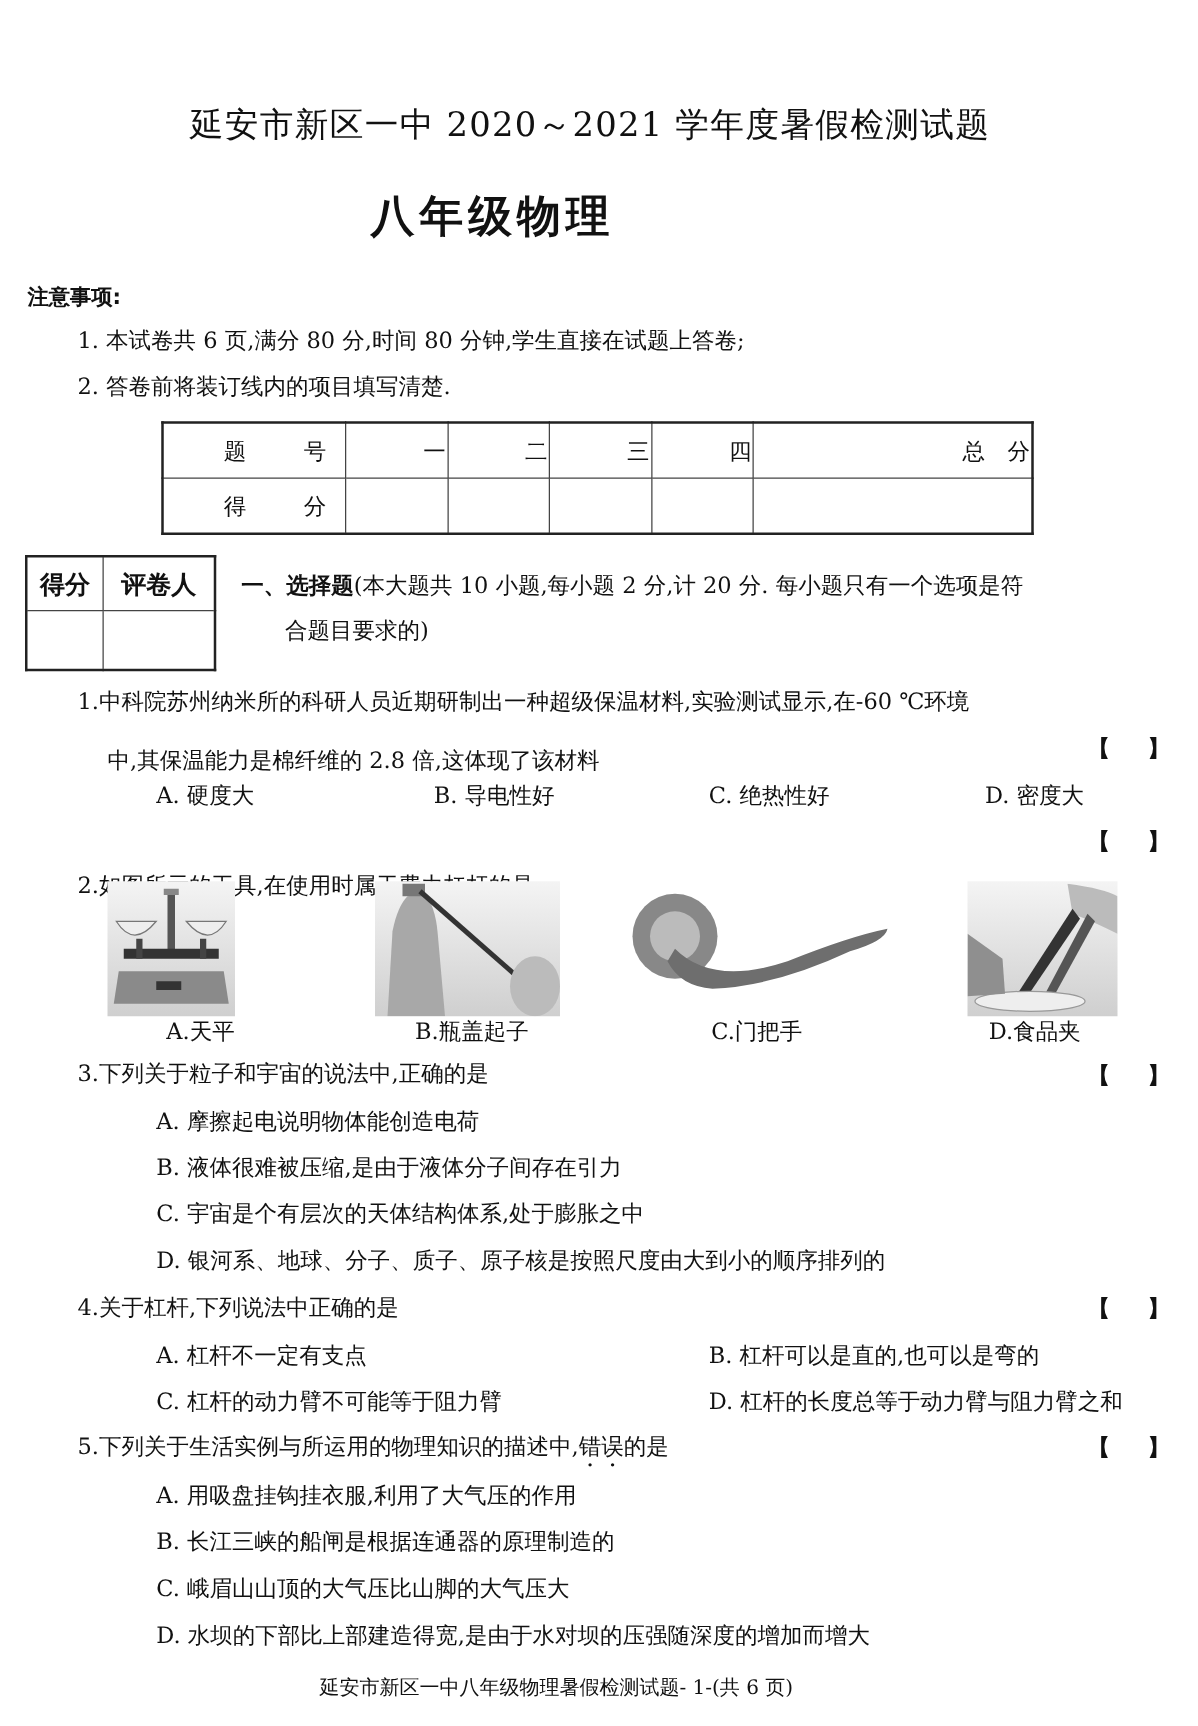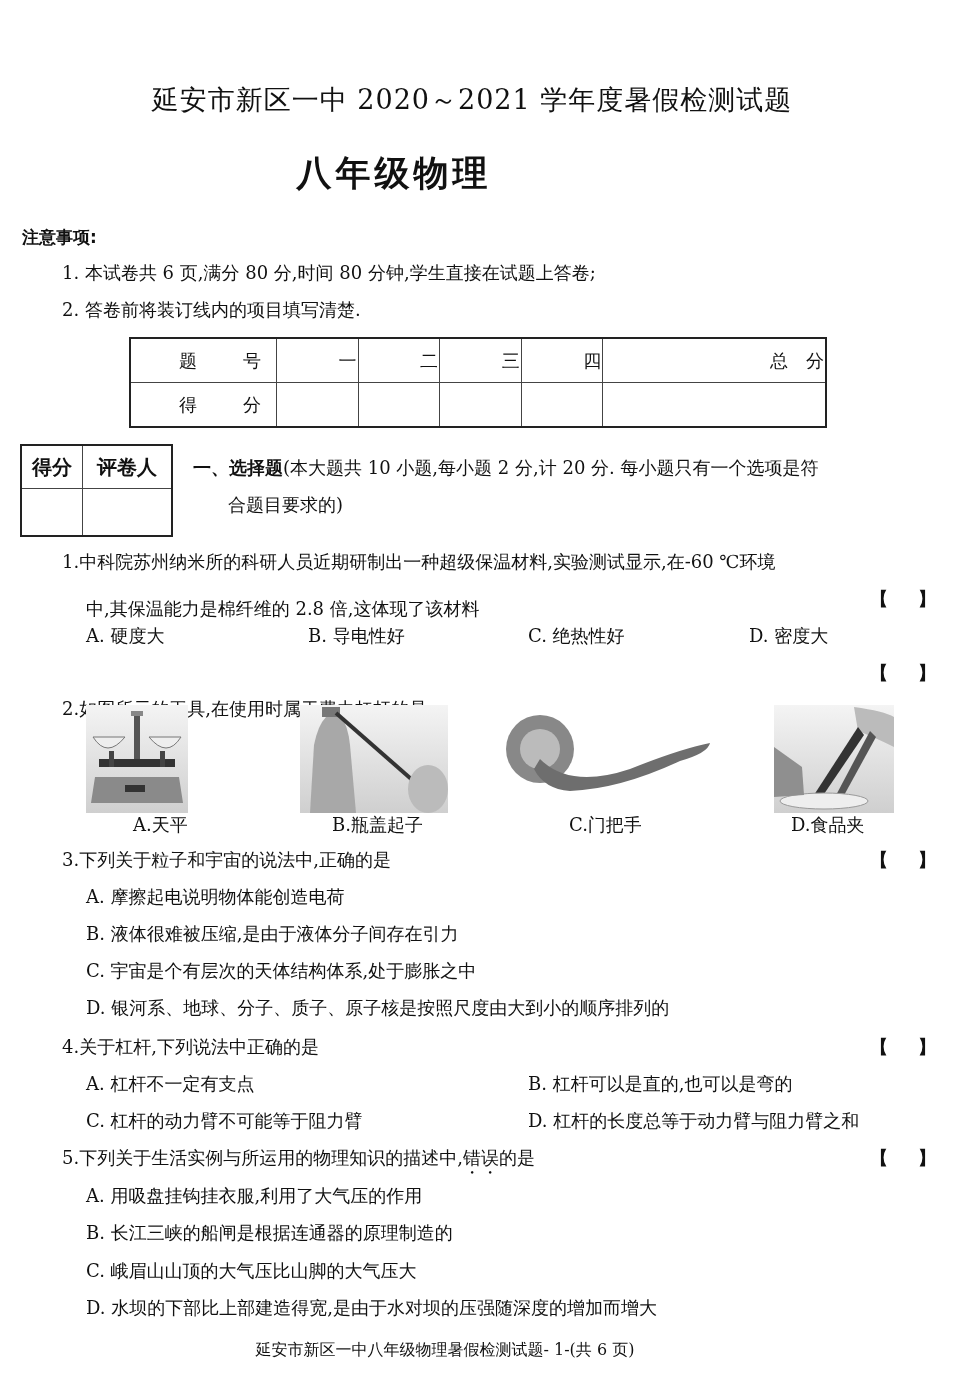--- a/index.html
+++ b/index.html
@@ -42,21 +42,21 @@
   table.grader tr.h td { height: 40px; }
   table.grader tr.b td { height: 44px; }
   .section-title { left: 193px; top: 456px; font-size: 18px; white-space: nowrap; }
   .section-title b { font-family: Liberation Serif, serif; }
   .bracket {
     position: absolute; right: 22px; width: 66px;
     display: flex; justify-content: space-between;
     font-family: "DejaVu Sans", sans-serif; font-weight: bold; font-size: 18px;
   }
   .q { left: 62px; }
-  .opt { font-size: 18px; white-space: nowrap; }
+  .opt { font-size: 18px; white-space: nowrap; margin-left: 39px; }
   .img-box {
     position: absolute; top: 705px; height: 108px;
     background: linear-gradient(180deg, #f4f4f4 0%, #cfcfcf 100%);
     display: flex; align-items: center; justify-content: center;
   }
   .caption { position: absolute; top: 813px; font-size: 18px; white-space: nowrap; }
   .emph { text-emphasis: dot; -webkit-text-emphasis: dot; text-emphasis-position: under; -webkit-text-emphasis-position: under; }
   .footer {
     left: 0; width: 890px; top: 1340px; text-align: center; font-size: 16px; white-space: nowrap;
   }

